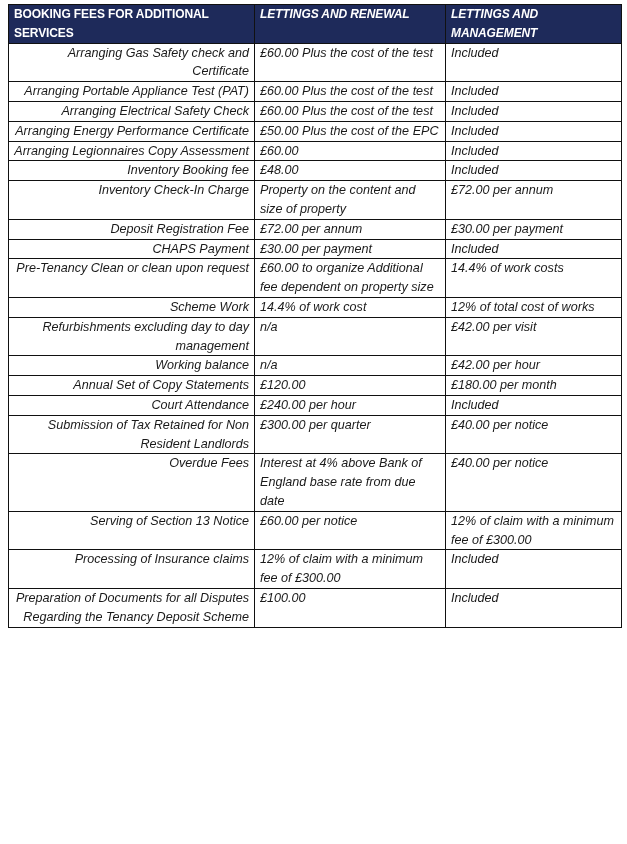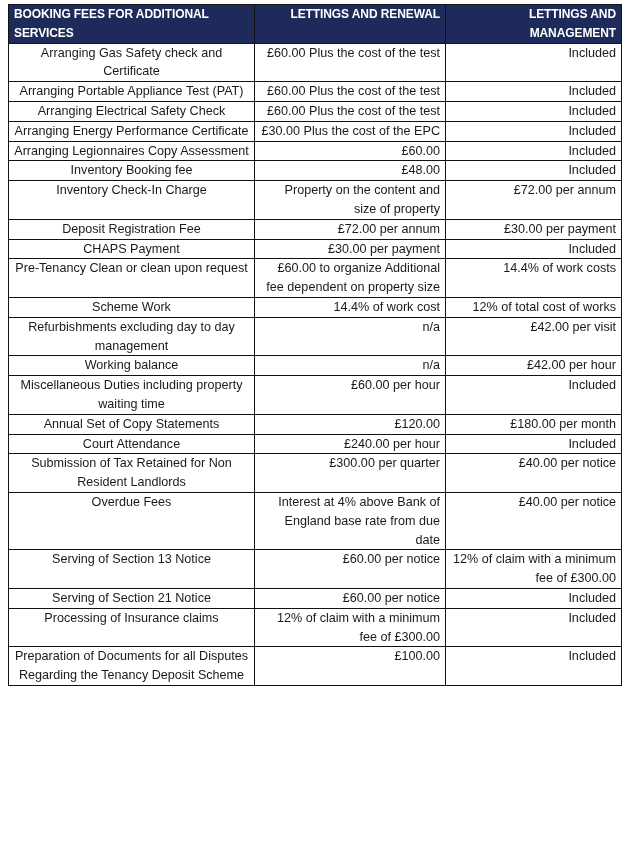--- a/index.html
+++ b/index.html
@@ -22,22 +22,22 @@
       vertical-align: top;
     }
     th {
       background: #1e2a5a;
       color: #ffffff;
       font-weight: bold;
       font-size: 12px;
       letter-spacing: -0.1px;
     }
     th.first { text-align: left; }
-    th.center, td.center { text-align: right; }
-    td.first { text-align: center; }
+    th.center, td.center { text-align: left; font-style: italic; }
+    td.first { text-align: right; font-style: italic; }
   </style>
 </head>
 <body>
 
 <div class="wrap">
   <table>
     <colgroup>
         <col class="c1">
         <col class="c2">
         <col class="c3">
@@ -60,21 +60,21 @@
           <td class="center">£60.00 Plus the cost of the test</td>
           <td class="center">Included</td>
         </tr>
         <tr>
           <td class="first">Arranging Electrical Safety Check</td>
           <td class="center">£60.00 Plus the cost of the test</td>
           <td class="center">Included</td>
         </tr>
         <tr>
           <td class="first">Arranging Energy Performance Certificate</td>
-          <td class="center">£30.00 Plus the cost of the EPC</td>
+          <td class="center">£50.00 Plus the cost of the EPC</td>
           <td class="center">Included</td>
         </tr>
         <tr>
           <td class="first">Arranging Legionnaires Copy Assessment</td>
           <td class="center">£60.00</td>
           <td class="center">Included</td>
         </tr>
         <tr>
           <td class="first">Inventory Booking fee</td>
           <td class="center">£48.00</td>
@@ -109,25 +109,20 @@
           <td class="first">Refurbishments excluding day to day management</td>
           <td class="center">n/a</td>
           <td class="center">£42.00 per visit</td>
         </tr>
         <tr>
           <td class="first">Working balance</td>
           <td class="center">n/a</td>
           <td class="center">£42.00 per hour</td>
         </tr>
         <tr>
-          <td class="first">Miscellaneous Duties including property waiting time</td>
-          <td class="center">£60.00 per hour</td>
-          <td class="center">Included</td>
-        </tr>
-        <tr>
           <td class="first">Annual Set of Copy Statements</td>
           <td class="center">£120.00</td>
           <td class="center">£180.00 per month</td>
         </tr>
         <tr>
           <td class="first">Court Attendance</td>
           <td class="center">£240.00 per hour</td>
           <td class="center">Included</td>
         </tr>
         <tr>
@@ -139,25 +134,20 @@
           <td class="first">Overdue Fees</td>
           <td class="center">Interest at 4% above Bank of England base rate from due date</td>
           <td class="center">£40.00 per notice</td>
         </tr>
         <tr>
           <td class="first">Serving of Section 13 Notice</td>
           <td class="center">£60.00 per notice</td>
           <td class="center">12% of claim with a minimum fee of £300.00</td>
         </tr>
         <tr>
-          <td class="first">Serving of Section 21 Notice</td>
-          <td class="center">£60.00 per notice</td>
-          <td class="center">Included</td>
-        </tr>
-        <tr>
           <td class="first">Processing of Insurance claims</td>
           <td class="center">12% of claim with a minimum fee of £300.00</td>
           <td class="center">Included</td>
         </tr>
         <tr>
           <td class="first">Preparation of Documents for all Disputes Regarding the Tenancy Deposit Scheme</td>
           <td class="center">£100.00</td>
           <td class="center">Included</td>
         </tr>
       </tbody>

